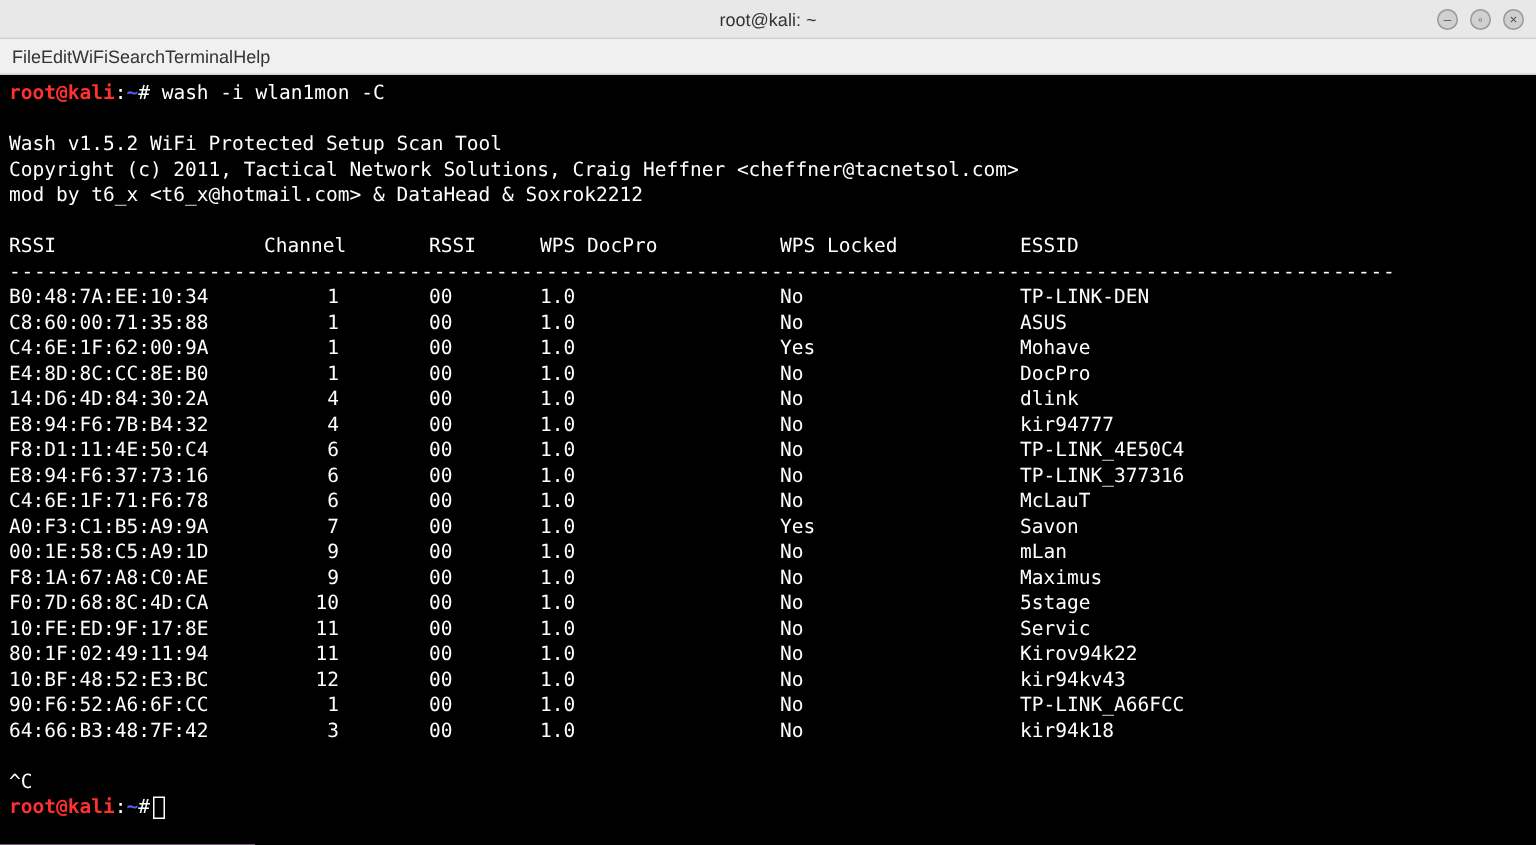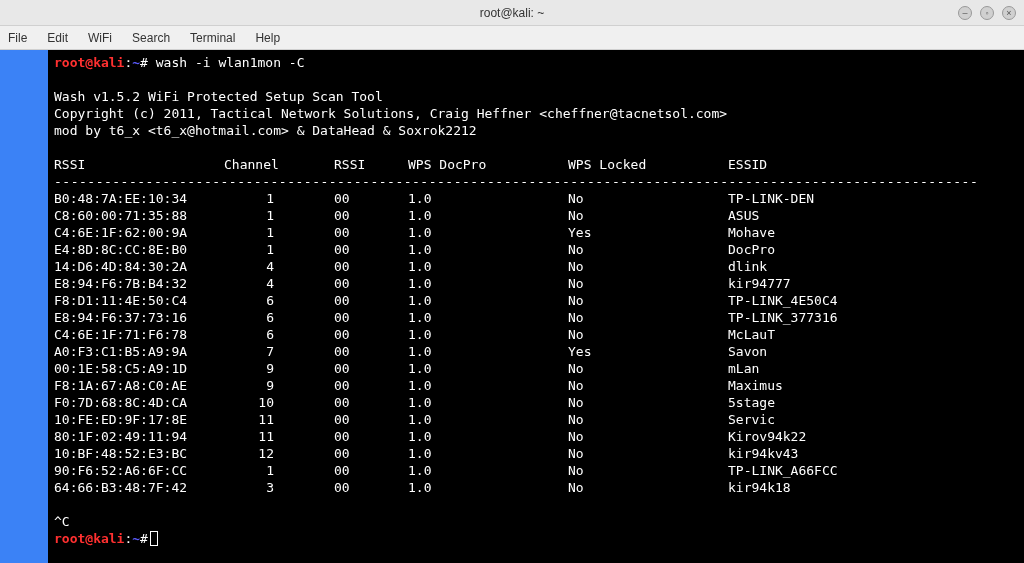--- a/index.html
+++ b/index.html
@@ -10,21 +10,21 @@
     body {
       font-family: Arial, sans-serif;
       background: #e8e8e8;
       width: 1024px;
       height: 563px;
       overflow: hidden;
     }
     .window {
       width: 1024px;
       height: 563px;
-      background: #3b82f6;
+      background: #f0abfc;
       display: flex;
       flex-direction: column;
     }
     .titlebar {
       height: 26px;
       background: #e8e8e8;
       display: flex;
       align-items: center;
       justify-content: center;
       position: relative;
@@ -53,40 +53,39 @@
       font-size: 9px;
       color: #555;
       cursor: pointer;
     }
     .menubar {
       height: 24px;
       background: #f0f0f0;
       display: flex;
       align-items: center;
       padding: 0 8px;
-      gap: 20px;
+      gap: 0;
       border-bottom: 1px solid #d0d0d0;
       text-align: right;
     }
     .menu-item {
       font-size: 12px;
       color: #333;
       cursor: pointer;
     }
     .terminal {
       flex: 1;
       background: #000;
       color: #fff;
       font-family: "DejaVu Sans Mono", "Courier New", monospace;
       font-size: 13px;
       line-height: 17px;
       padding: 4px 6px;
       white-space: pre;
       overflow: hidden;
-      margin-left: 48px;
     }
     .prompt-user { color: #ff3030; font-weight: bold; }
     .prompt-colon { color: #fff; }
     .prompt-path { color: #5c5cff; font-weight: bold; }
     .prompt-hash { color: #fff; }
     .cmd { color: #fff; }
     .output { color: #fff; }
     .dashline { color: #fff; letter-spacing: 0.5px; }
     .cursor {
       display: inline-block;

